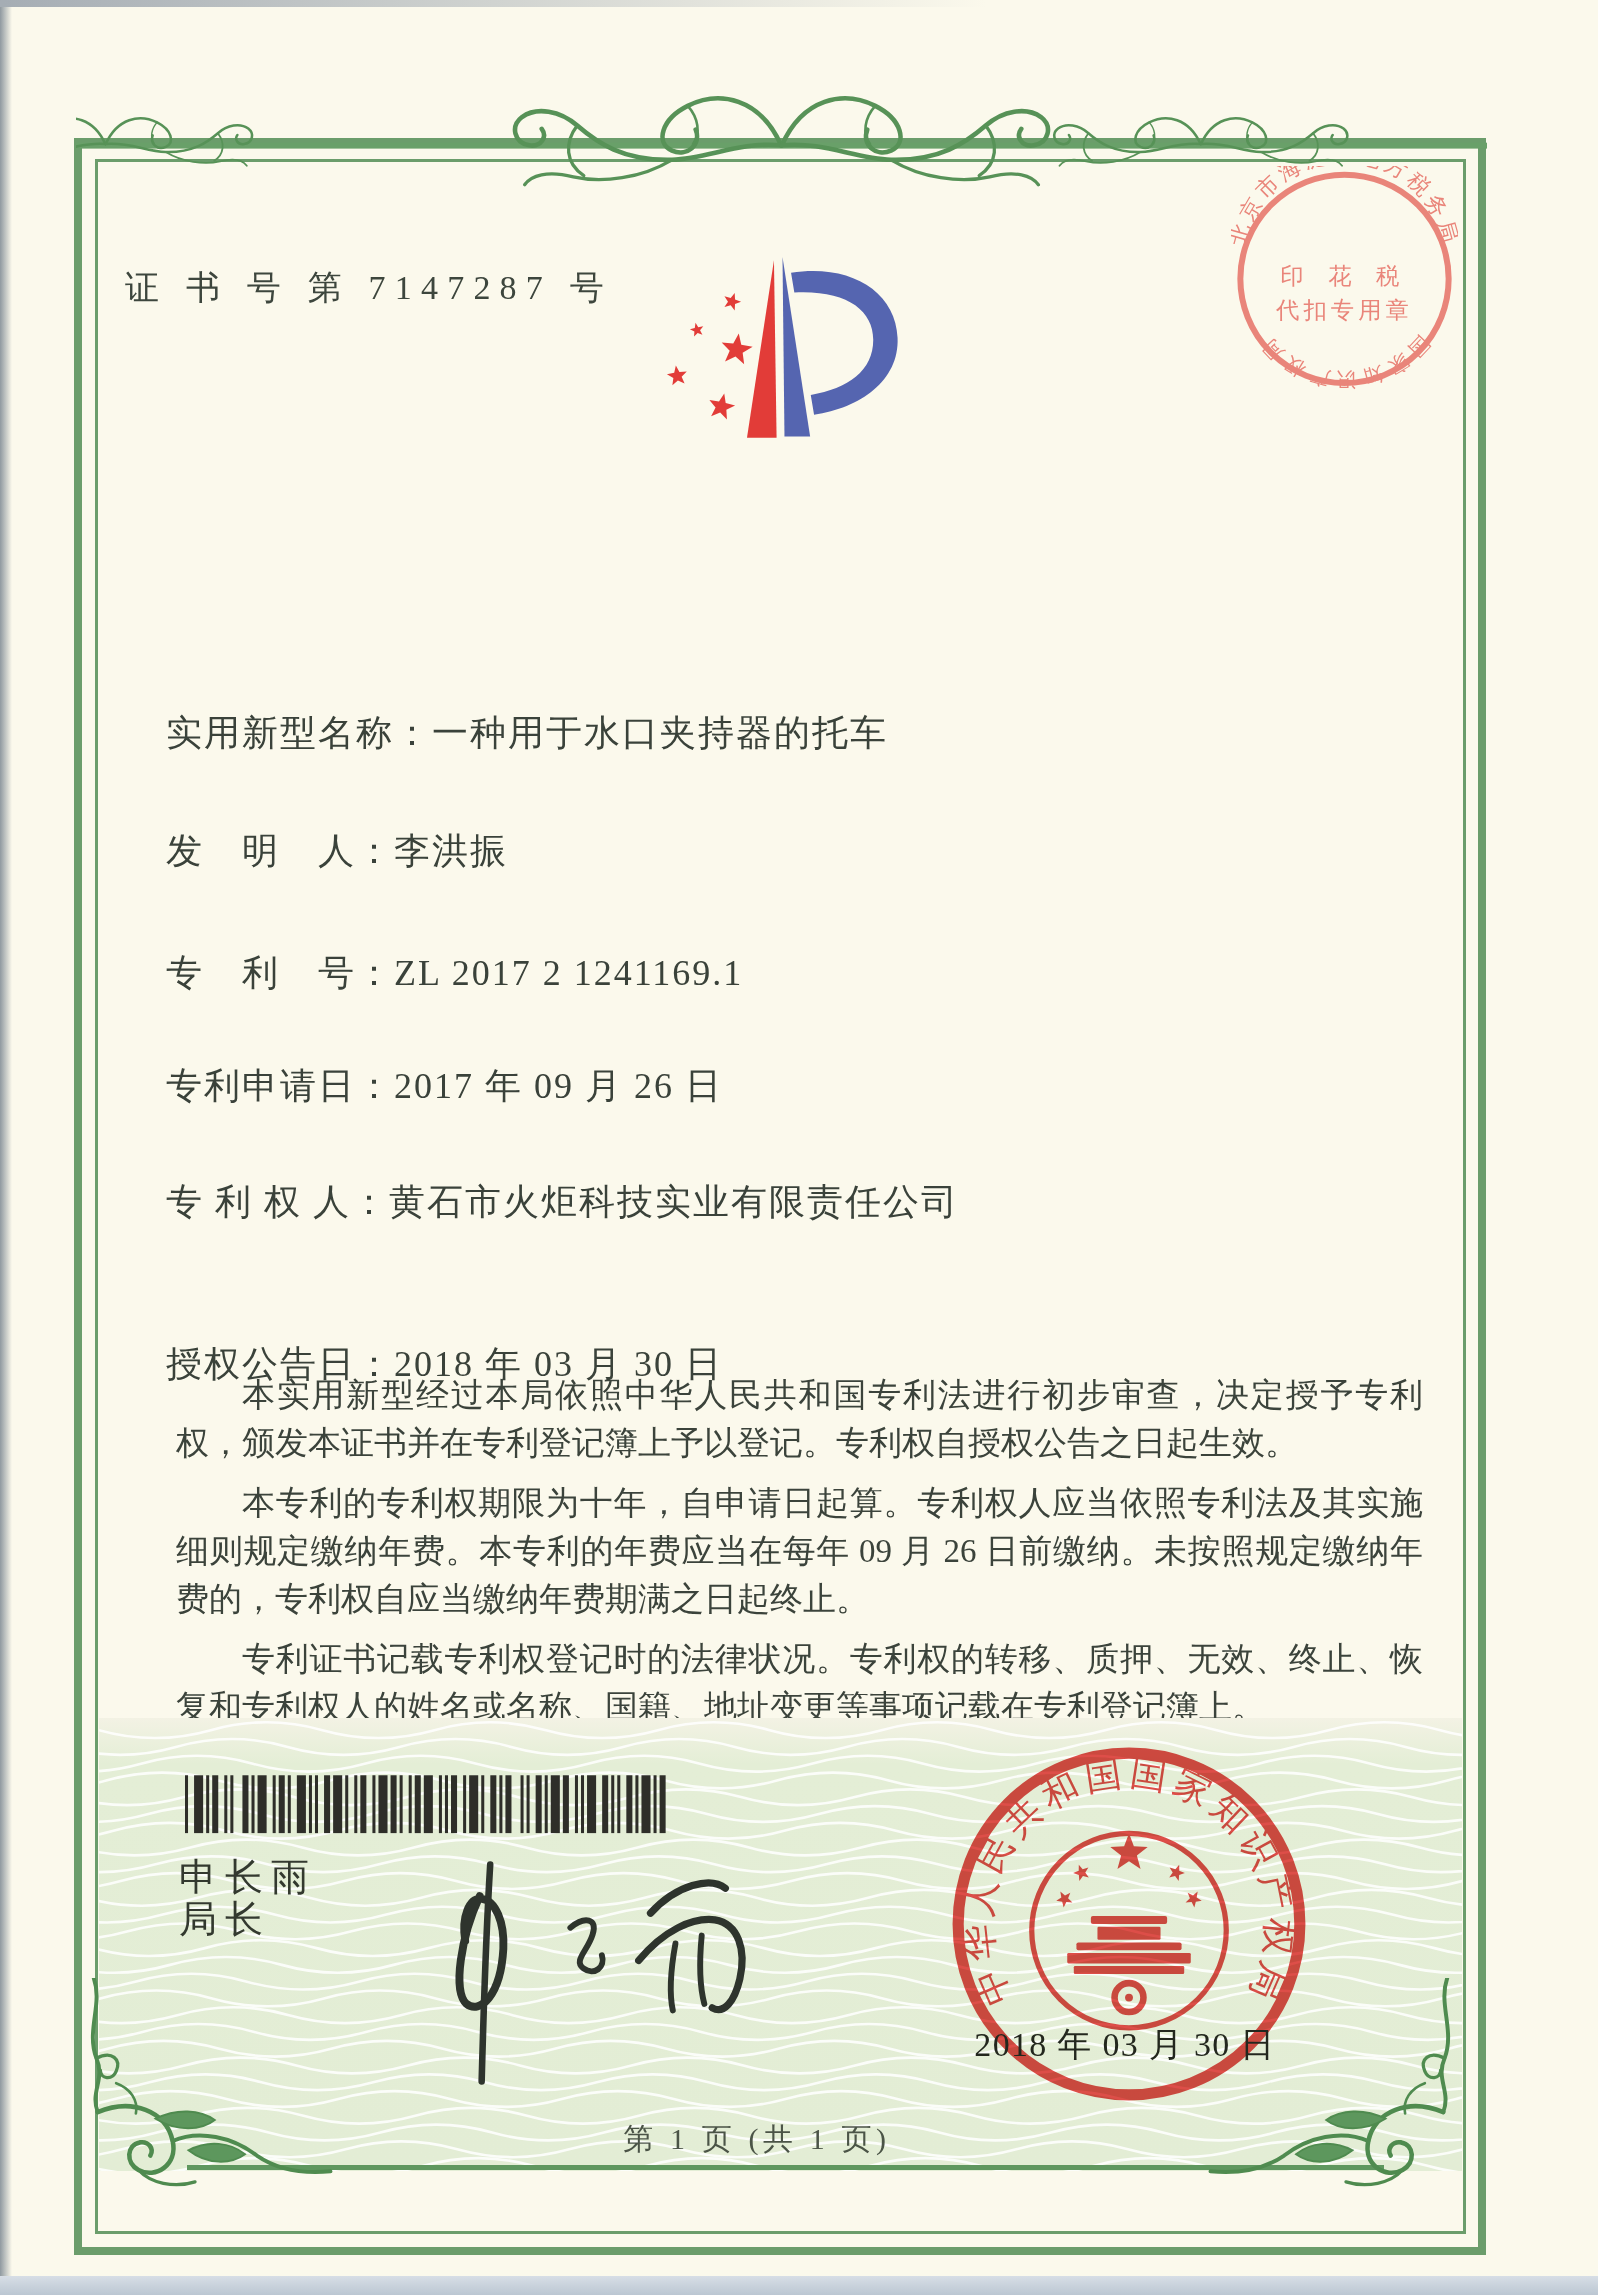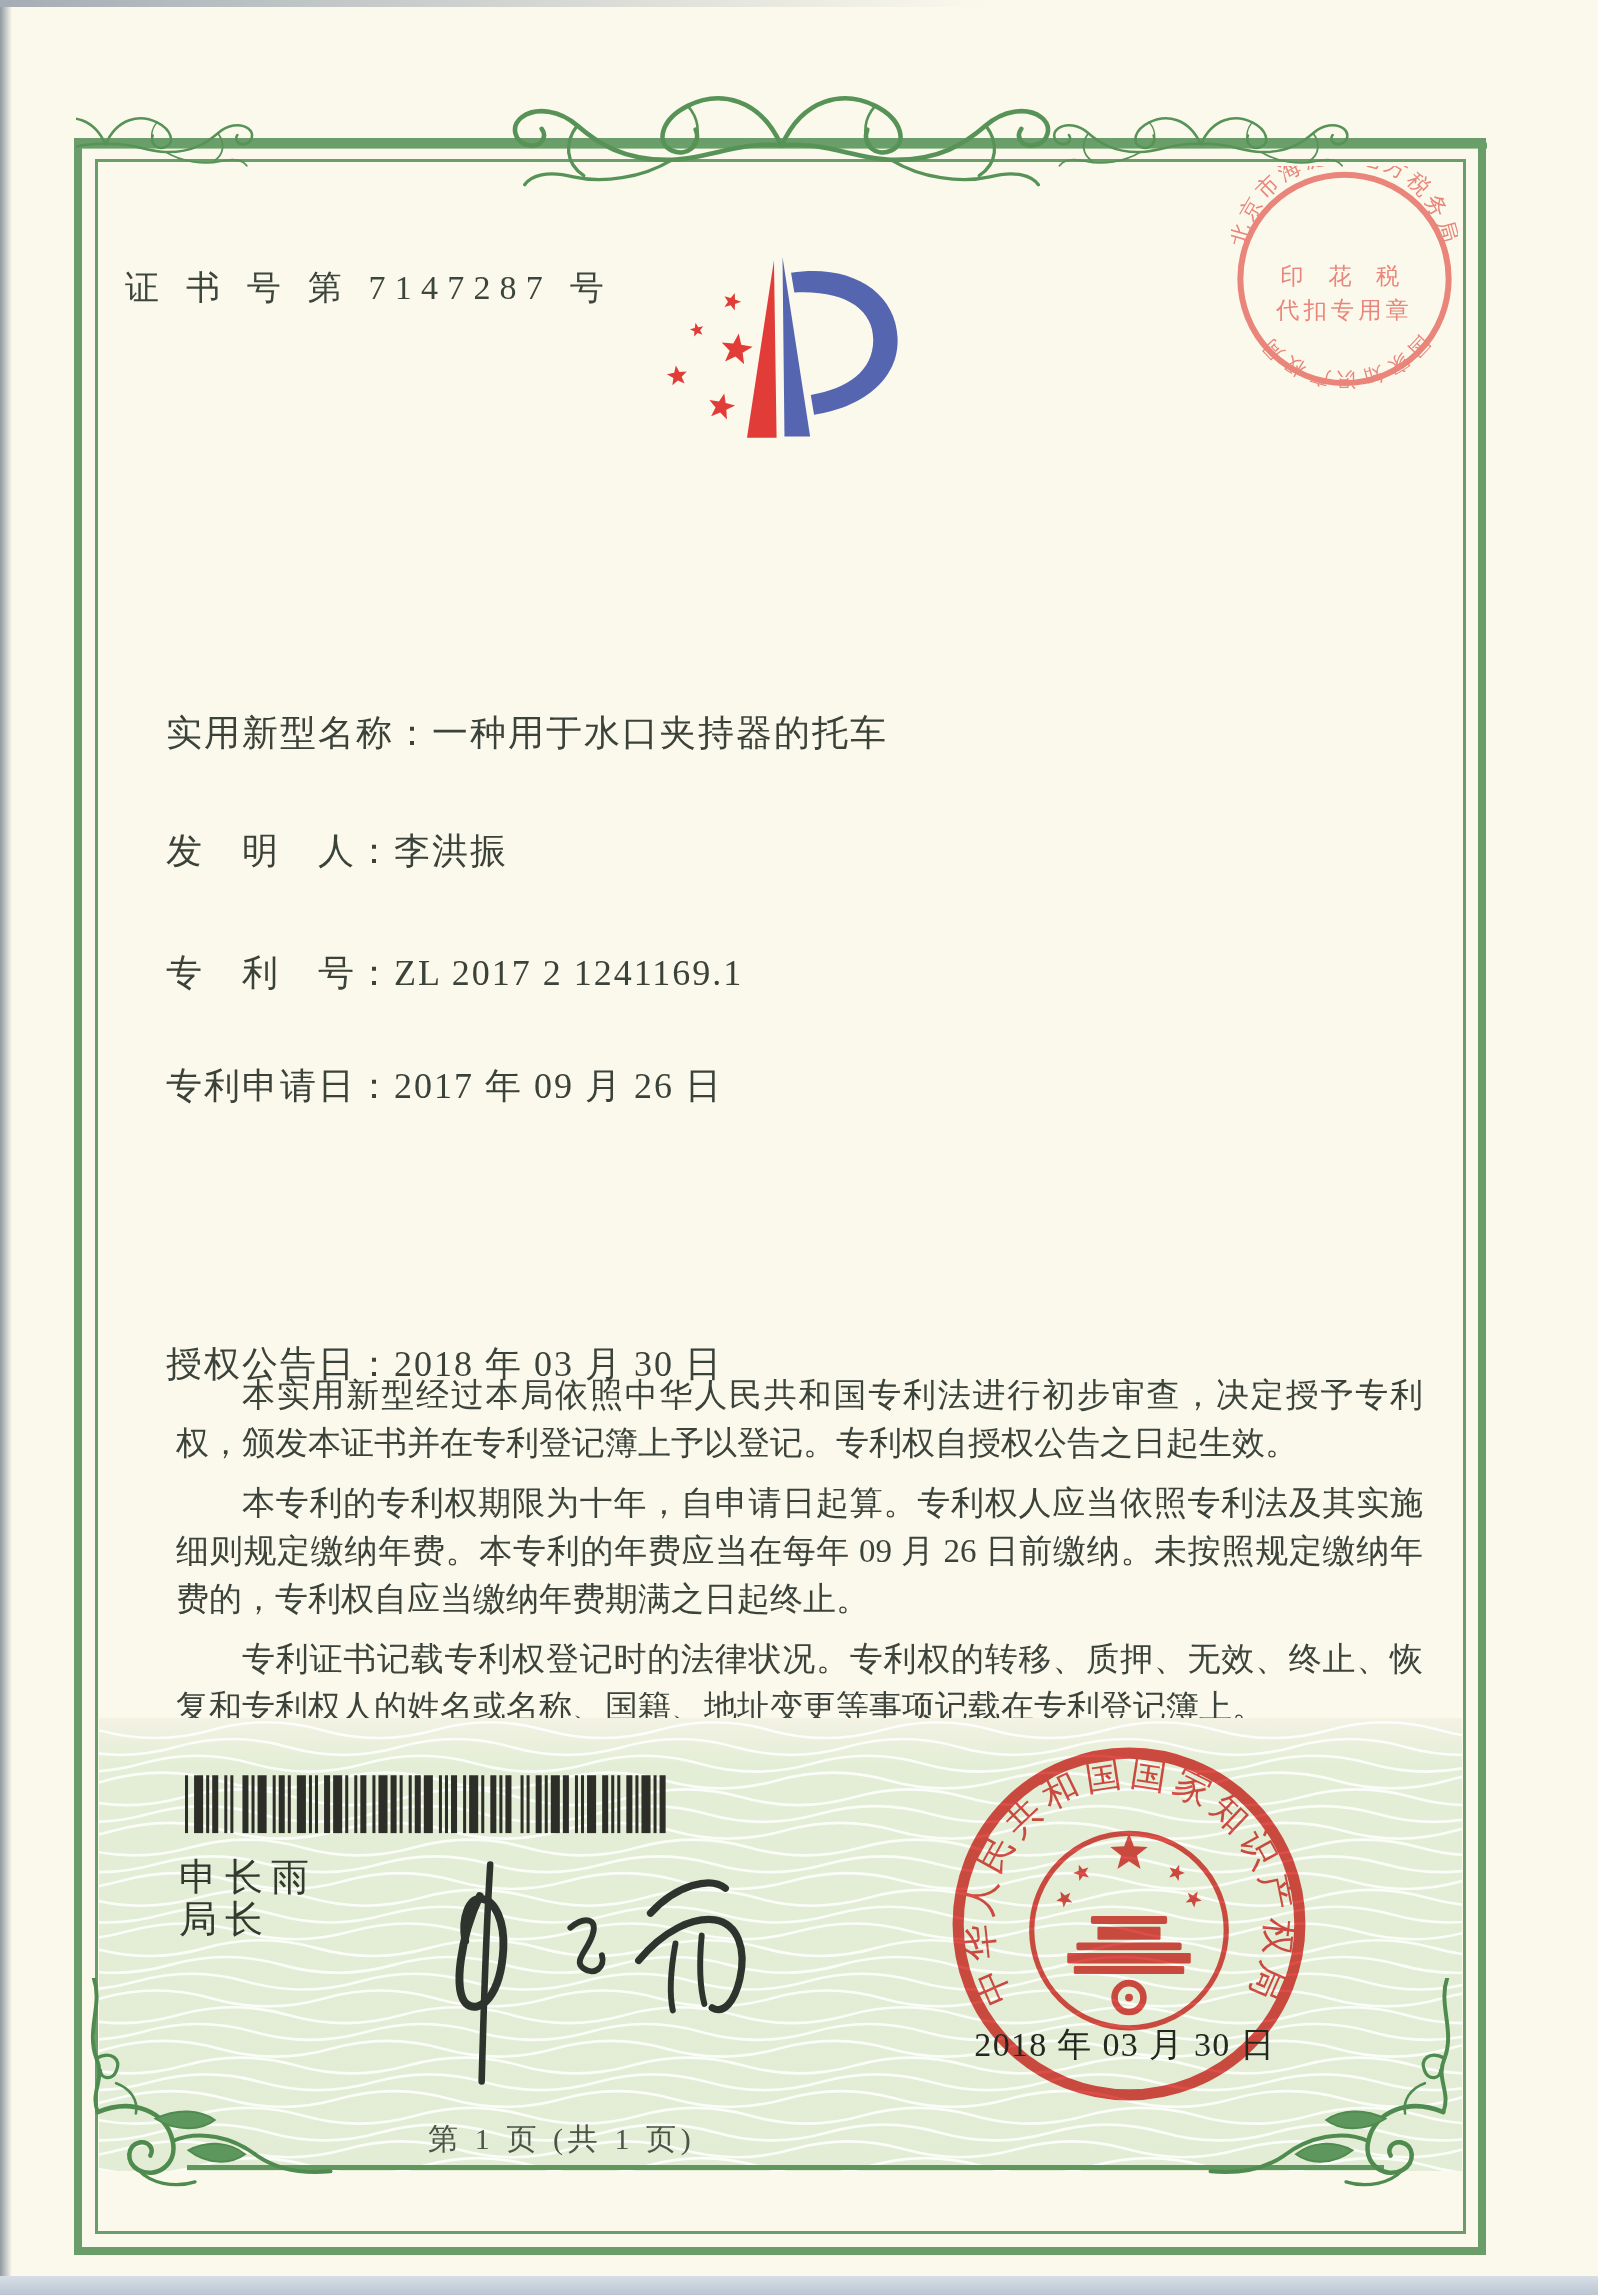--- a/index.html
+++ b/index.html
@@ -34,21 +34,21 @@
   
   #barcode{left:185px;top:1775px;}
   
   #director-title{left:179px;top:1894px;font-size:38px;letter-spacing:8px;color:#33392f;}
   #director-name{left:179px;top:1852px;font-size:38px;letter-spacing:8px;color:#33392f;}
   #signature{left:414px;top:1850px;}
   
   #seal{left:945px;top:1740px;mix-blend-mode:multiply;opacity:.94;}
   #seal-date{left:954px;top:2022px;width:342px;text-align:center;font-size:34px;letter-spacing:1.3px;color:#23271e;}
   
-  #footer{left:428px;top:2119px;width:658px;font-size:30px;letter-spacing:4.6px;color:#4b5447;}
+  #footer{left:428px;top:2119px;width:658px;text-align:center;font-size:30px;letter-spacing:4.6px;color:#4b5447;}
   
   #tax-stamp{left:1231px;top:166px;mix-blend-mode:multiply;opacity:.92;}
   
   #logo{left:651px;top:249px;}
   
   #top-orn{left:76px;top:78px;}
   
   #corner-left{left:78px;top:1978px;}
   #corner-right{left:1200px;top:1978px;}
   svg text{font-family:"Liberation Serif","DejaVu Serif",serif;}
@@ -119,20 +119,23 @@
     <span>实用新型名称：</span><span>一种用于水口夹持器的托车</span>
   </div>
   <div class="abs row" id="row-1">
     <span>发　明　人：</span><span>李洪振</span>
   </div>
   <div class="abs row" id="row-2">
     <span>专　利　号：</span><span>ZL 2017 2 1241169.1</span>
   </div>
   <div class="abs row" id="row-3">
     <span>专利申请日：</span><span>2017 年 09 月 26 日</span>
+  </div>
+  <div class="abs row" id="row-4">
+    <span>专 利 权 人：</span><span>黄石市火炬科技实业有限责任公司</span>
   </div>
   <div class="abs row" id="row-5">
     <span>授权公告日：</span><span>2018 年 03 月 30 日</span>
   </div>
 
   <div class="abs" id="paras">
     <p>本实用新型经过本局依照中华人民共和国专利法进行初步审查，决定授予专利权，颁发本证书并在专利登记簿上予以登记。专利权自授权公告之日起生效。</p>
     <p>本专利的专利权期限为十年，自申请日起算。专利权人应当依照专利法及其实施细则规定缴纳年费。本专利的年费应当在每年 09 月 26 日前缴纳。未按照规定缴纳年费的，专利权自应当缴纳年费期满之日起终止。</p>
     <p>专利证书记载专利权登记时的法律状况。专利权的转移、质押、无效、终止、恢复和专利权人的姓名或名称、国籍、地址变更等事项记载在专利登记簿上。</p>
   </div>

